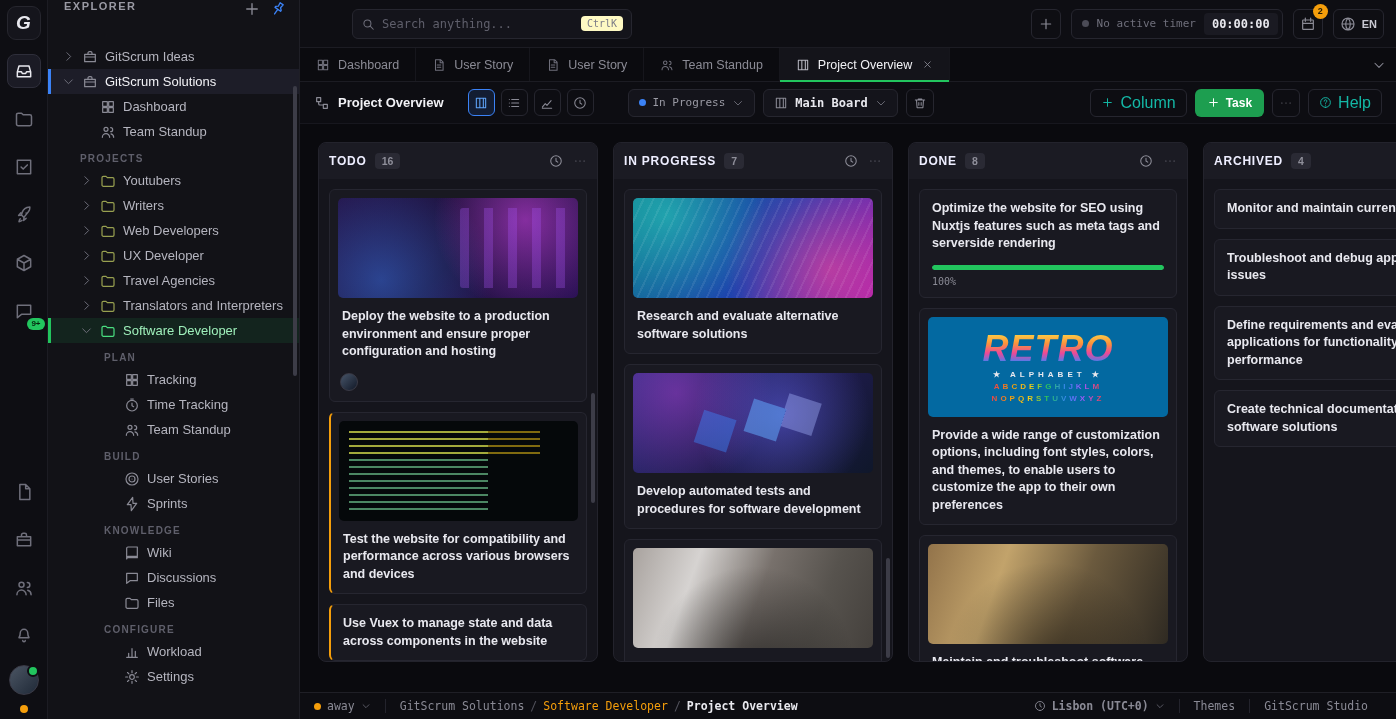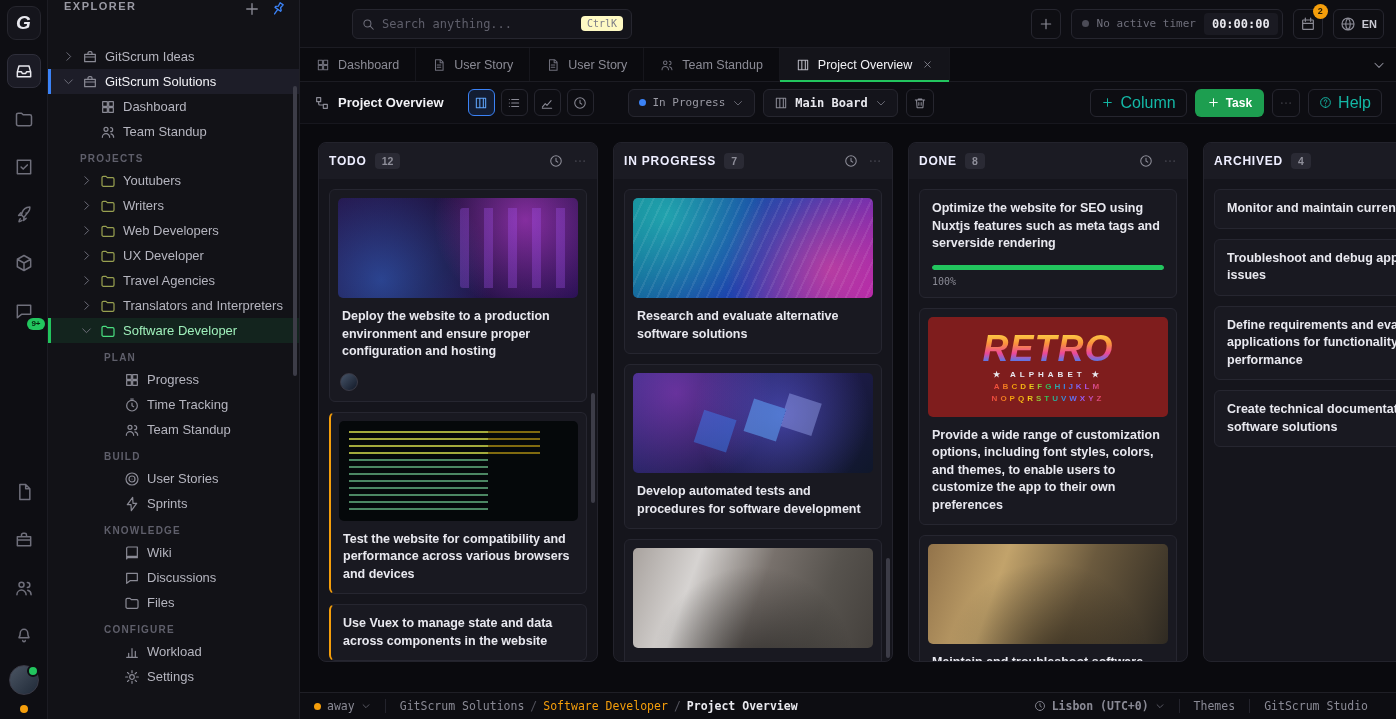--- a/index.html
+++ b/index.html
@@ -142,21 +142,21 @@
     linear-gradient(135deg,#312e81,#1e1b4b 60%,#0f172a); }
   .cover-puzzle::before { content:''; position:absolute; width:34px; height:34px; left:48%; top:30%;
     background:rgba(96,165,250,.55); transform:rotate(18deg);
     box-shadow:-44px 26px 0 rgba(59,130,246,.45), 32px -16px 0 rgba(165,180,252,.4); }
   .cover-meeting { background:
     radial-gradient(circle at 50% 120%, rgba(0,0,0,.5), transparent 60%),
     linear-gradient(110deg,#a8a29e,#d6d3d1 25%,#78716c 52%,#57534e 76%,#44403c); }
   .cover-workshop { background:
     radial-gradient(circle at 50% 120%, rgba(0,0,0,.45), transparent 60%),
     linear-gradient(110deg,#92734a,#c2a36b 30%,#6b5a3e 62%,#2f2a22); }
-  .cover-retro { background:#7f1d1d; display:flex; flex-direction:column; align-items:center; justify-content:center; gap:3px; }
+  .cover-retro { background:#0369a1; display:flex; flex-direction:column; align-items:center; justify-content:center; gap:3px; }
   .retro-word { font-weight:900; font-style:italic; font-size:36px; line-height:1; letter-spacing:1px;
     background:linear-gradient(180deg,#fde047,#fb923c 35%,#ec4899 62%,#3b82f6 88%);
     -webkit-background-clip:text; background-clip:text; color:transparent; }
   .retro-sub { font-size:8px; letter-spacing:4px; color:#e8e8ee; font-weight:bold; }
   .retro-row { font-size:8px; font-weight:bold; letter-spacing:3px;
     background:linear-gradient(90deg,#ef4444,#f59e0b,#facc15,#22c55e,#3b82f6,#a855f7,#ef4444);
     -webkit-background-clip:text; background-clip:text; color:transparent; }
 
   
   .statusbar { height:27px; background:#0d0d12; border-top:1px solid #1f1f26; display:flex; align-items:center; padding:0 14px; gap:14px; font-family:"DejaVu Sans Mono", monospace; font-size:11.5px; color:#8a8a95; flex-shrink:0; }
@@ -412,21 +412,21 @@
           <span class="tlabel">Software Developer</span>
         </div>
         <div class="tree-section d2">PLAN</div>
         <div class="tree-item d2">
           <span class="chev empty"></span>
           <span class="ticon" data-icon="grid">
             <svg viewBox="0 0 24 24" fill="none" stroke="currentColor" stroke-width="1.8" stroke-linecap="round" stroke-linejoin="round">
               <path d="M4 4h7v7H4V4zM13 4h7v7h-7V4zM4 13h7v7H4v-7zM13 13h7v7h-7v-7z"></path>
             </svg>
           </span>
-          <span class="tlabel">Progress</span>
+          <span class="tlabel">Tracking</span>
         </div>
         <div class="tree-item d2">
           <span class="chev empty"></span>
           <span class="ticon" data-icon="stopwatch">
             <svg viewBox="0 0 24 24" fill="none" stroke="currentColor" stroke-width="1.8" stroke-linecap="round" stroke-linejoin="round">
               <path d="M12 21a8 8 0 1 1 0-16 8 8 0 0 1 0 16zM12 9v4l2.5 1.5M10 3h4"></path>
             </svg>
           </span>
           <span class="tlabel">Time Tracking</span>
         </div>
@@ -710,21 +710,21 @@
             </span>
           <span>Help</span>
         </button>
       </div>
     </div>
 
     <div class="board" id="board">
         <div class="column">
           <div class="col-head">
             <span class="col-title">TODO</span>
-            <span class="col-count">12</span>
+            <span class="col-count">16</span>
             <div class="col-actions">
               <span class="i14" data-icon="clock">
                 <svg viewBox="0 0 24 24" fill="none" stroke="currentColor" stroke-width="1.8" stroke-linecap="round" stroke-linejoin="round">
                   <path d="M12 21a9 9 0 1 1 0-18 9 9 0 0 1 0 18zM12 7.5V12l3 2"></path>
                 </svg>
               </span>
               <span class="i14" data-icon="dots">
                 <svg viewBox="0 0 24 24" fill="none" stroke="currentColor" stroke-width="1.8" stroke-linecap="round" stroke-linejoin="round">
                   <path d="M5 12h.01M12 12h.01M19 12h.01"></path>
                 </svg>

